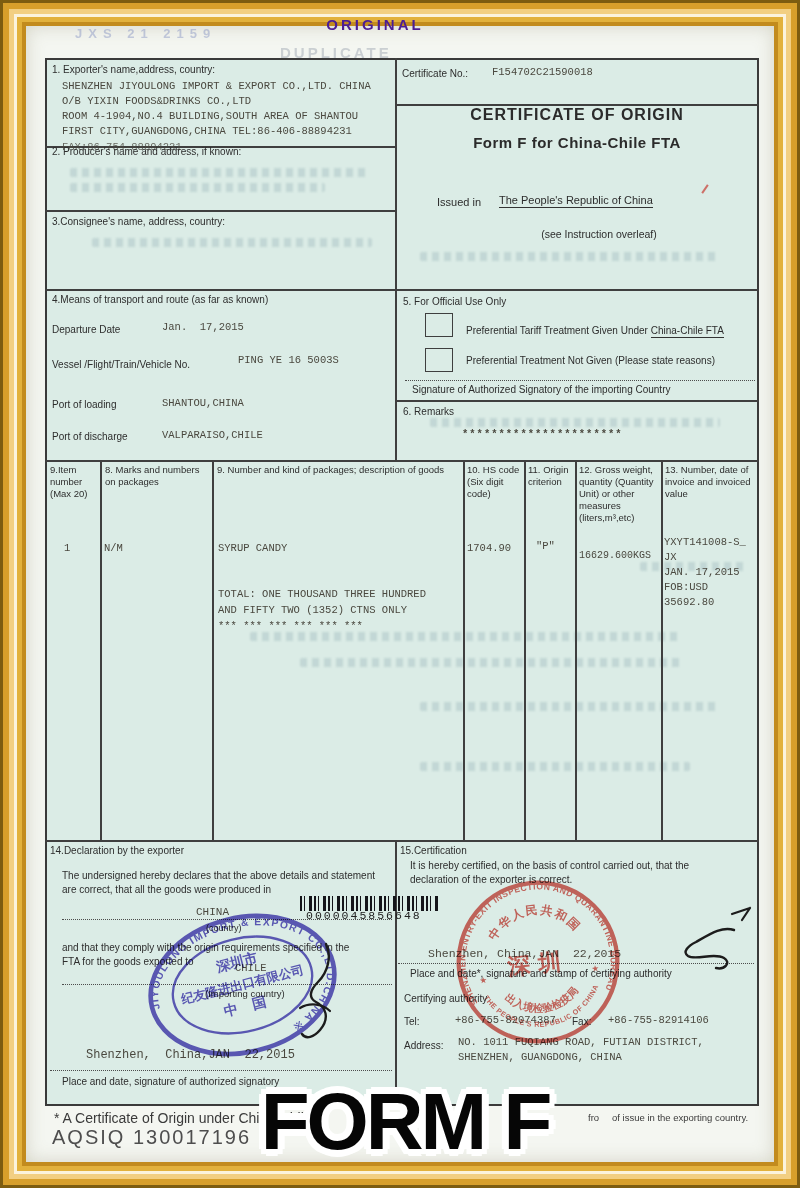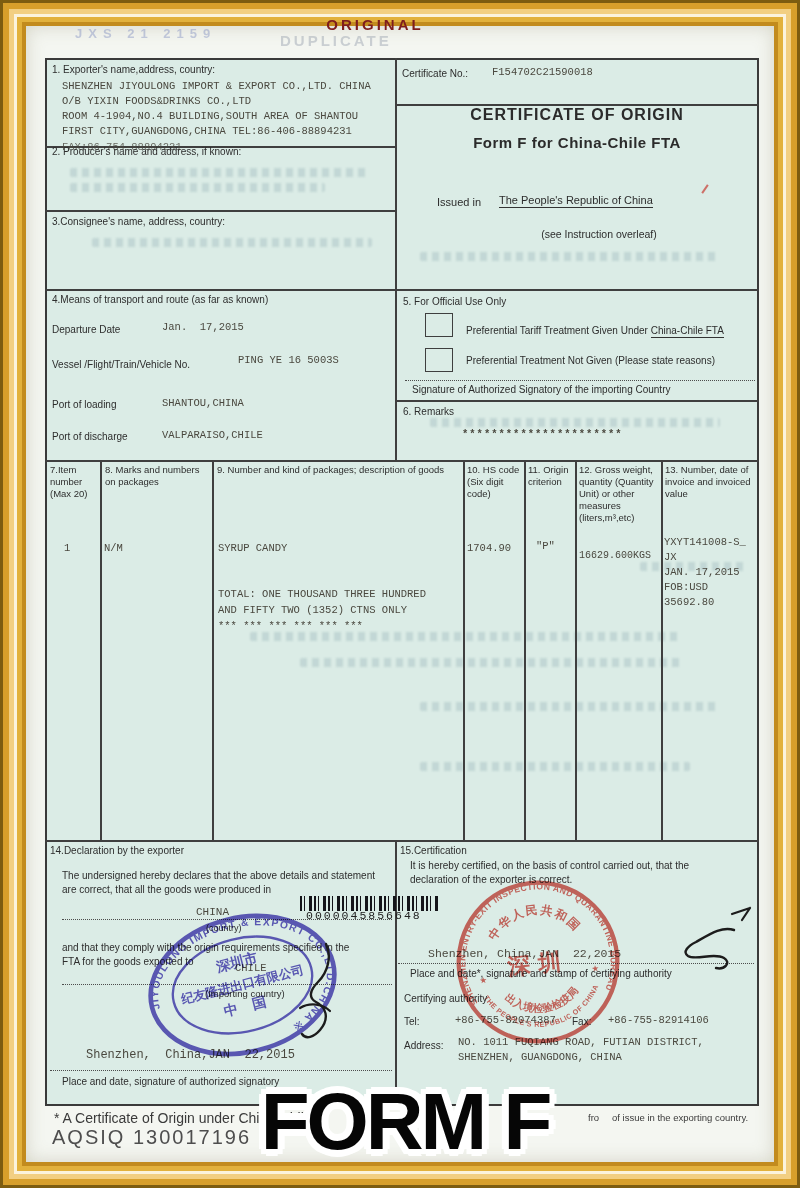--- a/index.html
+++ b/index.html
@@ -33,22 +33,22 @@
   .hdrcell { position:absolute; font-size:9.5px; color:#2d2d2d; line-height:1.25; z-index:6; }
   .redtick { position:absolute; left:700px; top:188px; width:10px; height:2px; background:rgba(200,60,50,.7);
              transform:rotate(-55deg); z-index:7; }
 </style>
 </head>
 <body>
 
 <div class="frame"></div>
 <div class="paper"></div>
 
-<div class="abs" style="left:280px;top:32px;z-index:3;font-size:15px;font-weight:bold;letter-spacing:3px;color:rgba(150,160,172,.45);">DUPLICATE</div>
-<div class="abs" style="left:45px;top:16px;width:660px;text-align:center;z-index:4;font-size:15px;font-weight:bold;letter-spacing:3px;color:#7f1d1d;">ORIGINAL</div>
+<div class="abs" style="left:280px;top:44px;z-index:3;font-size:15px;font-weight:bold;letter-spacing:3px;color:rgba(150,160,172,.45);">DUPLICATE</div>
+<div class="abs" style="left:45px;top:16px;width:660px;text-align:center;z-index:4;font-size:15px;font-weight:bold;letter-spacing:3px;color:#4c1d95;">ORIGINAL</div>
 <div class="abs" style="left:75px;top:26px;z-index:3;font-size:13px;font-weight:bold;letter-spacing:6px;color:rgba(90,110,180,.33);">JXS  21   2159</div>
 
 <div class="form-bg"></div>
 
 <div class="bleed" style="left:70px;top:168px;width:300px;"></div>
 <div class="bleed" style="left:70px;top:183px;width:255px;"></div>
 <div class="bleed" style="left:92px;top:238px;width:280px;"></div>
 <div class="bleed" style="left:420px;top:252px;width:300px;"></div>
 <div class="bleed" style="left:430px;top:418px;width:290px;"></div>
 <div class="bleed" style="left:640px;top:562px;width:108px;"></div>
@@ -109,21 +109,21 @@
   <span style="font-size:10px;color:#2d2d2d;">Preferential Tariff Treatment Given Under </span><span class="underl" style="font-size:10px;color:#2d2d2d;">China-Chile FTA</span>
 </div>
 <div class="cbox" style="left:425px;top:348px;"></div>
 <div class="lbl" style="left:466px;top:355px;">Preferential Treatment Not Given (Please state reasons)</div>
 <div class="dotline" style="left:405px;top:380px;width:350px;"></div>
 <div class="lbl" style="left:412px;top:384px;">Signature of Authorized Signatory of the importing Country</div>
 
 <div class="lbl" style="left:403px;top:406px;">6. Remarks</div>
 <div class="typed" style="left:462px;top:428px;font-weight:bold;letter-spacing:1px;">**********************</div>
 
-<div class="hdrcell" style="left:50px;top:464px;width:46px;">7.Item number (Max 20)</div>
+<div class="hdrcell" style="left:50px;top:464px;width:46px;">9.Item number (Max 20)</div>
 <div class="hdrcell" style="left:105px;top:464px;width:104px;">8. Marks and numbers on  packages</div>
 <div class="hdrcell" style="left:217px;top:464px;width:235px;">9. Number and kind of  packages; description of goods</div>
 <div class="hdrcell" style="left:467px;top:464px;width:53px;">10. HS code (Six digit code)</div>
 <div class="hdrcell" style="left:528px;top:464px;width:44px;">11. Origin criterion</div>
 <div class="hdrcell" style="left:579px;top:464px;width:79px;">12. Gross weight, quantity (Quantity Unit) or other measures (liters,m³,etc)</div>
 <div class="hdrcell" style="left:665px;top:464px;width:90px;">13. Number, date of invoice and invoiced value</div>
 
 <div class="typed" style="left:64px;top:542px;">1</div>
 <div class="typed" style="left:104px;top:542px;">N/M</div>
 <div class="typed" style="left:218px;top:542px;">SYRUP CANDY</div>

